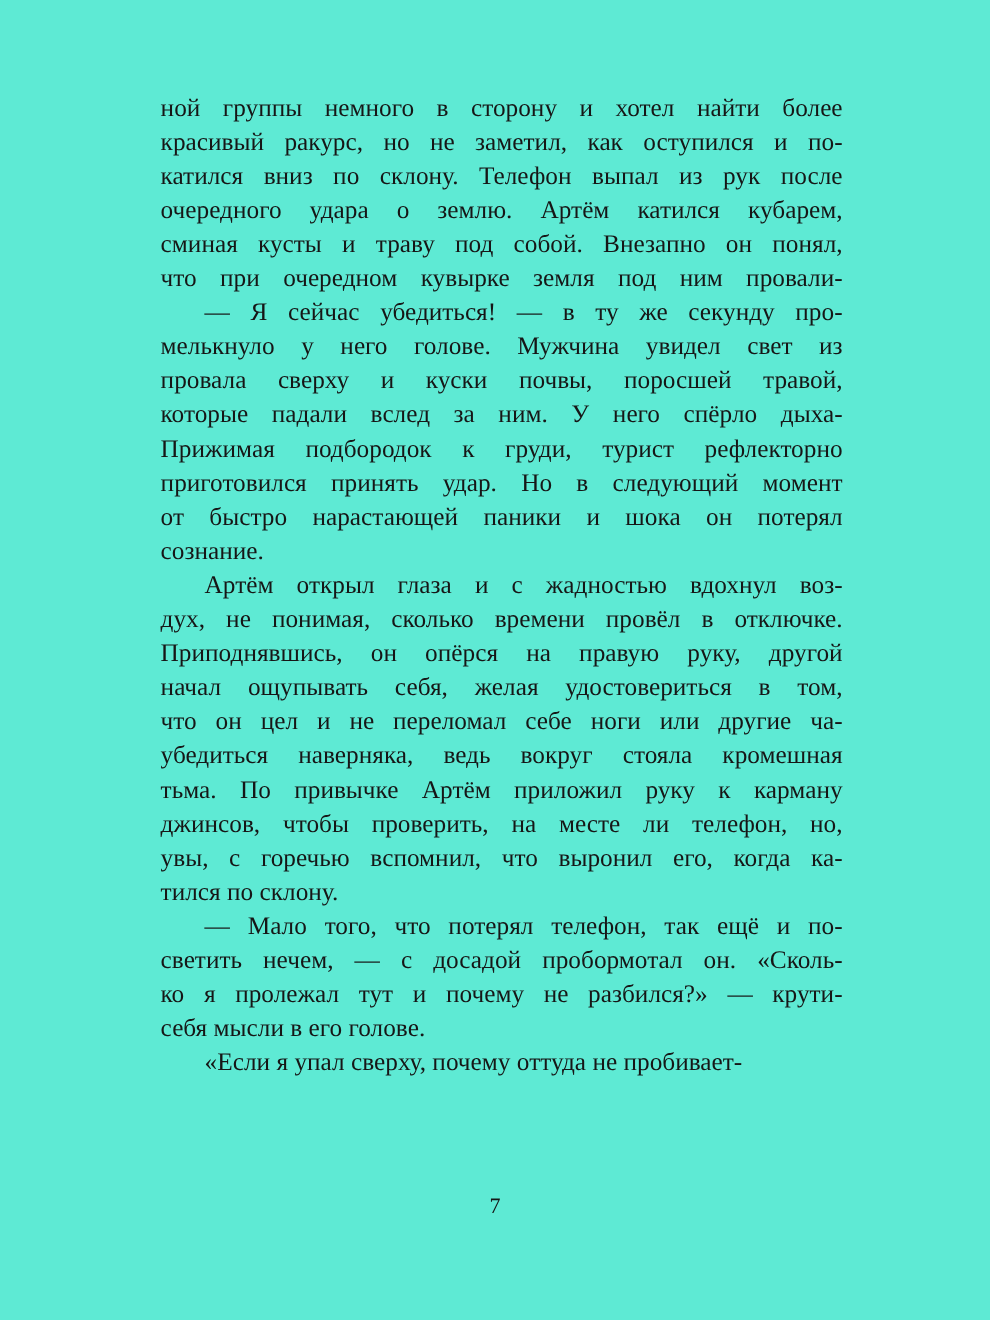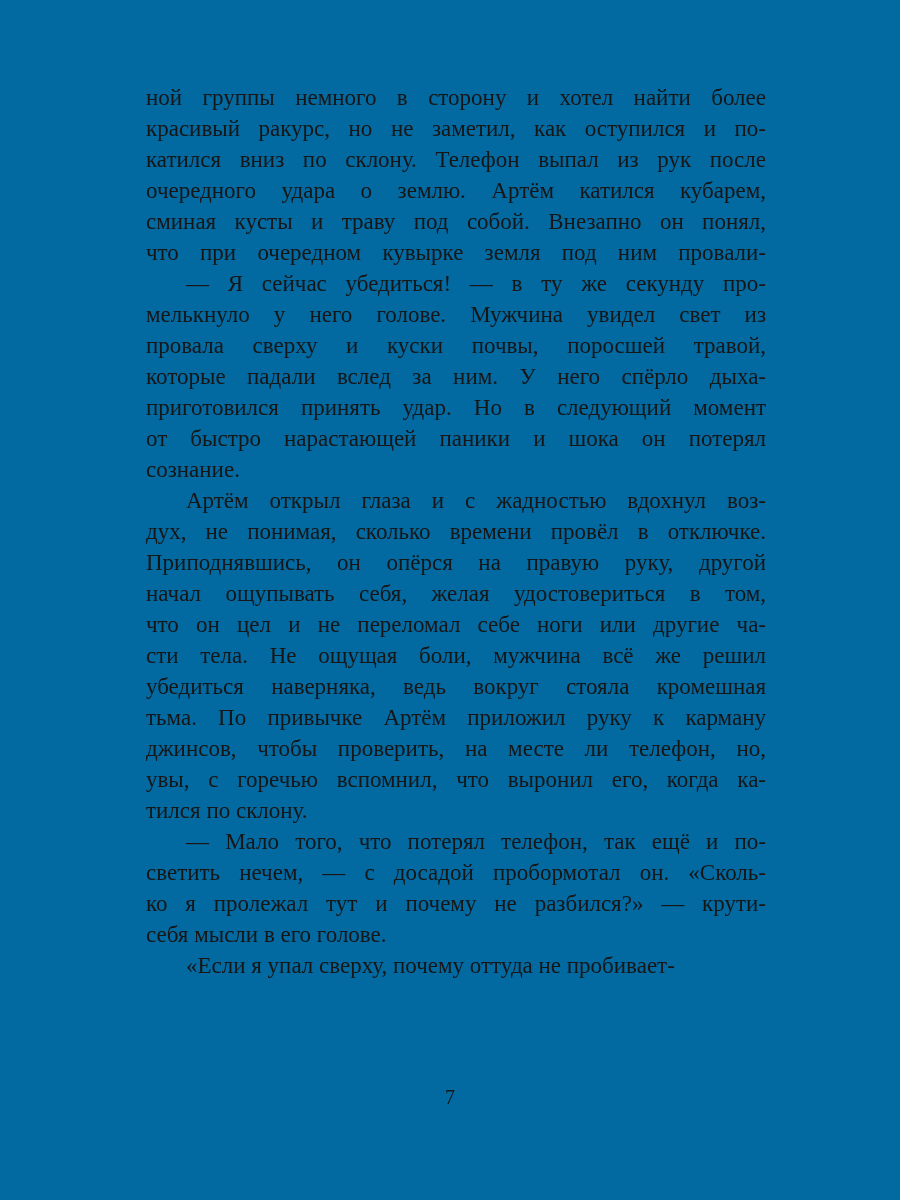--- a/index.html
+++ b/index.html
@@ -10,21 +10,21 @@
     width: 900px;
     height: 1200px;
     background: #ffffff;
     font-family: "Liberation Serif", "DejaVu Serif", serif;
     color: #1a1a1a;
   }
   .page {
     position: relative;
     width: 900px;
     height: 1200px;
-    background: #0369a1;
+    background: #5eead4;
     overflow: hidden;
   }
   .text-block {
     position: absolute;
     left: 146px;
     top: 82px;
     width: 620px;
     font-size: 23px;
     line-height: 31px;
     color: #161616;
@@ -66,31 +66,31 @@
         <div class="line">катился вниз по склону. Телефон выпал из рук после</div>
         <div class="line">очередного удара о землю. Артём катился кубарем,</div>
         <div class="line">сминая кусты и траву под собой. Внезапно он понял,</div>
         <div class="line">что при очередном кувырке земля под ним провали-</div>
       </div>
       <div class="para">
         <div class="line indent">— Я сейчас убедиться! — в ту же секунду про-</div>
         <div class="line">мелькнуло у него голове. Мужчина увидел свет из</div>
         <div class="line">провала сверху и куски почвы, поросшей травой,</div>
         <div class="line">которые падали вслед за ним. У него спёрло дыха-</div>
+        <div class="line">Прижимая подбородок к груди, турист рефлекторно</div>
         <div class="line">приготовился принять удар. Но в следующий момент</div>
         <div class="line">от быстро нарастающей паники и шока он потерял</div>
         <div class="line last">сознание.</div>
       </div>
       <div class="para">
         <div class="line indent">Артём открыл глаза и с жадностью вдохнул воз-</div>
         <div class="line">дух, не понимая, сколько времени провёл в отключке.</div>
         <div class="line">Приподнявшись, он опёрся на правую руку, другой</div>
         <div class="line">начал ощупывать себя, желая удостовериться в том,</div>
         <div class="line">что он цел и не переломал себе ноги или другие ча-</div>
-        <div class="line">сти тела. Не ощущая боли, мужчина всё же решил</div>
         <div class="line">убедиться наверняка, ведь вокруг стояла кромешная</div>
         <div class="line">тьма. По привычке Артём приложил руку к карману</div>
         <div class="line">джинсов, чтобы проверить, на месте ли телефон, но,</div>
         <div class="line">увы, с горечью вспомнил, что выронил его, когда ка-</div>
         <div class="line last">тился по склону.</div>
       </div>
       <div class="para">
         <div class="line indent">— Мало того, что потерял телефон, так ещё и по-</div>
         <div class="line">светить нечем, — с досадой пробормотал он. «Сколь-</div>
         <div class="line">ко я пролежал тут и почему не разбился?» — крути-</div>

